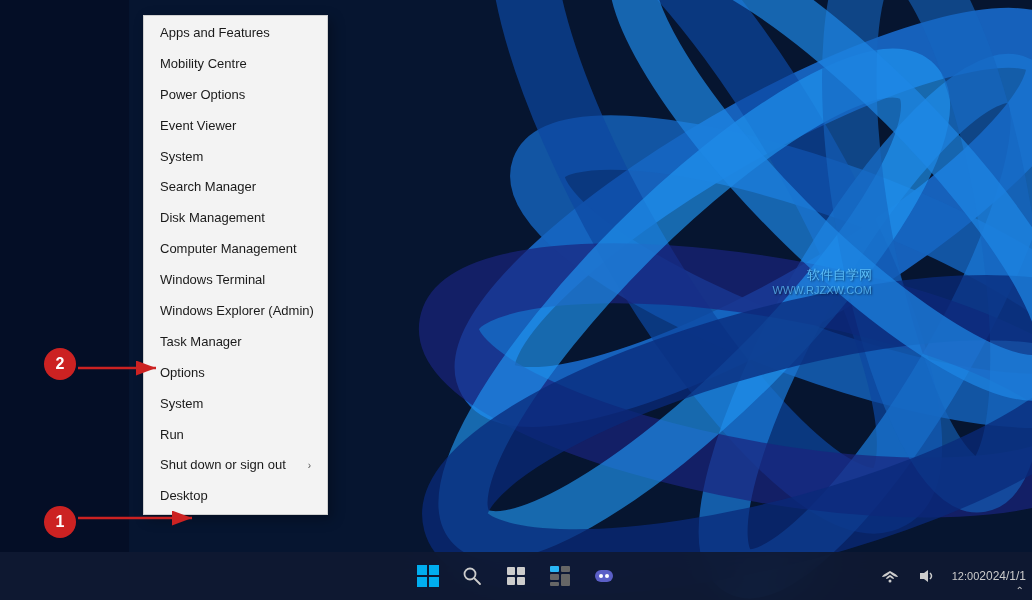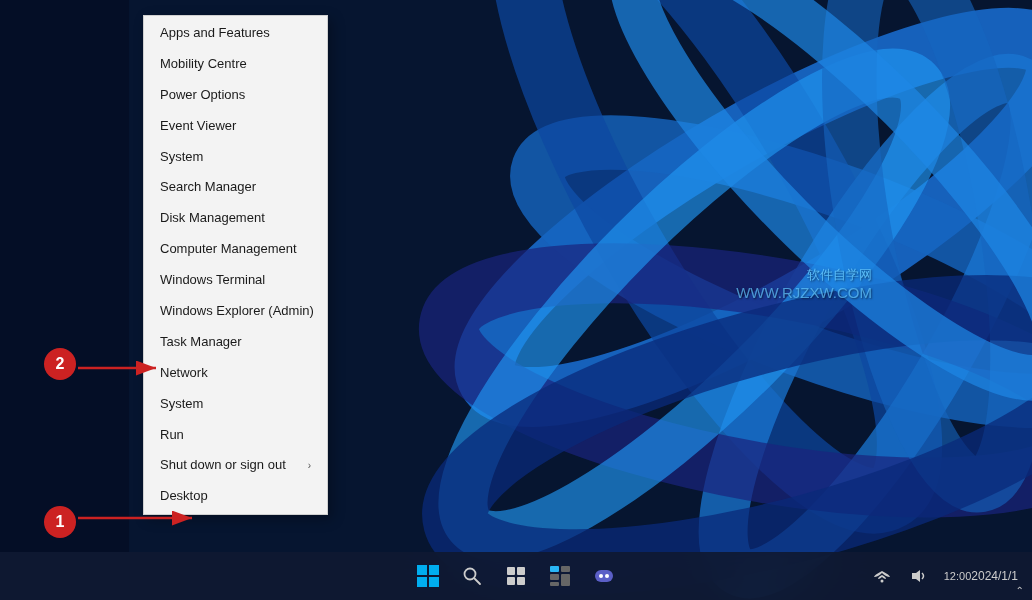--- a/index.html
+++ b/index.html
@@ -119,41 +119,41 @@
       color: rgba(100, 200, 255, 0.85);
       font-size: 13px;
       font-weight: normal;
       text-shadow: 1px 1px 2px rgba(0,0,0,0.5);
       z-index: 5;
       text-align: right;
       margin-top: 36px;
     }
 
     .watermark-sub {
-      font-size: 15px;
+      font-size: 11px;
       color: rgba(100, 200, 255, 0.7);
     }
 
     
     .bg-svg {
       position: absolute;
       inset: 0;
       width: 100%;
       height: 100%;
     }
 
     
     .system-tray {
       position: absolute;
       right: 0;
       top: 0;
       bottom: 0;
       display: flex;
       align-items: center;
-      padding-right: 8px;
+      padding-right: 0;
       gap: 4px;
     }
 
     .tray-item {
       width: 32px;
       height: 40px;
       display: flex;
       align-items: center;
       justify-content: center;
       cursor: pointer;
@@ -226,21 +226,21 @@
     <div class="menu-item">
       <span>Windows Terminal</span>
     </div>
     <div class="menu-item">
       <span>Windows Explorer (Admin)</span>
     </div>
     <div class="menu-item">
       <span>Task Manager</span>
     </div>
     <div class="menu-item">
-      <span>Network</span>
+      <span>Options</span>
     </div>
     <div class="menu-item">
       <span>System</span>
     </div>
     <div class="menu-item">
       <span>Run</span>
     </div>
     <div class="menu-item">
       <span>Shut down or sign out</span>
       <span class="arrow">›</span>

